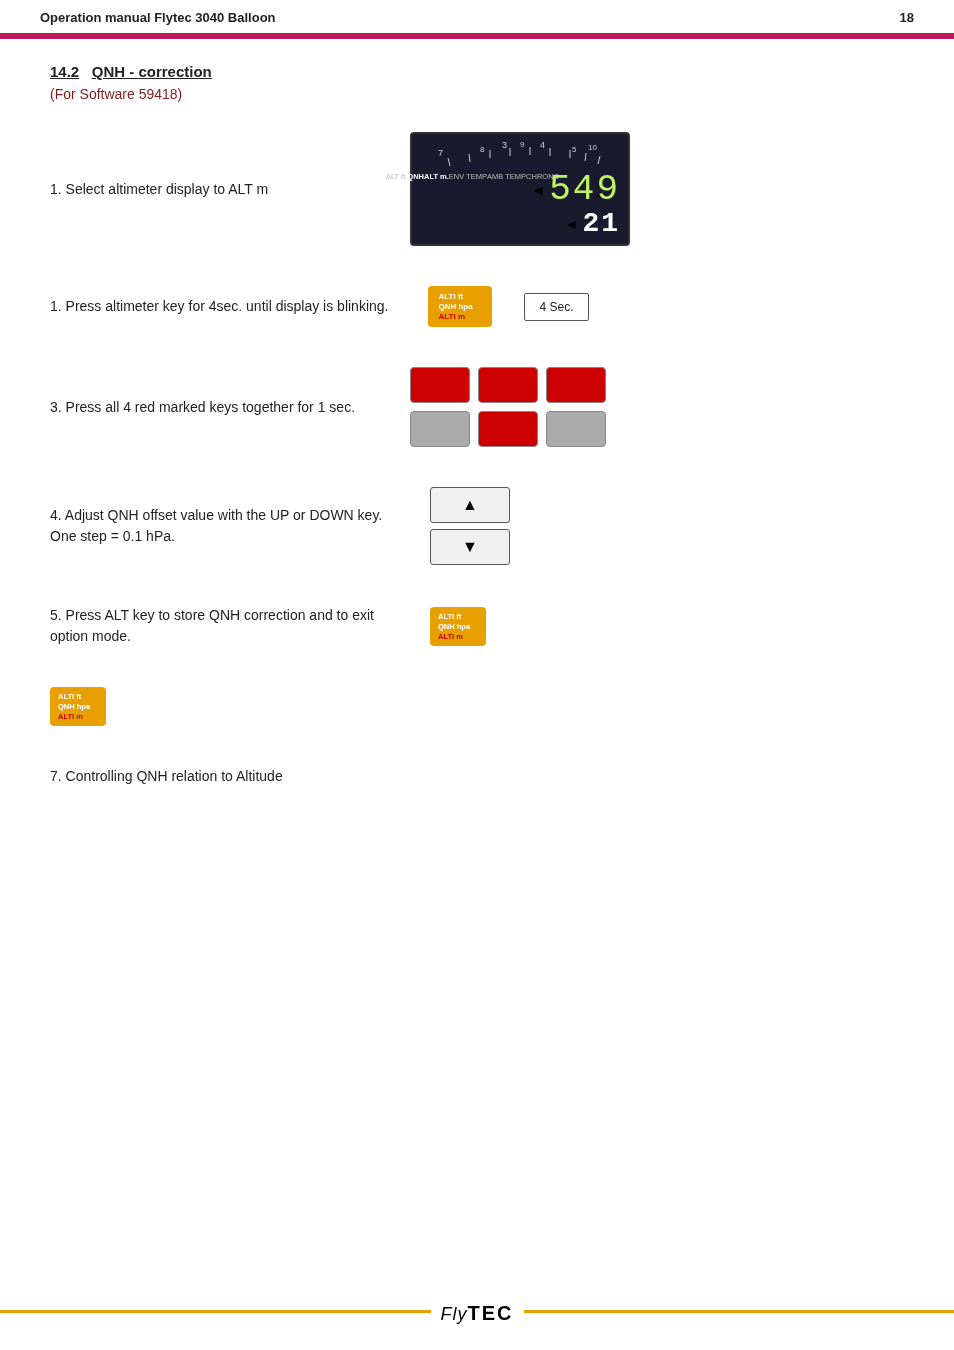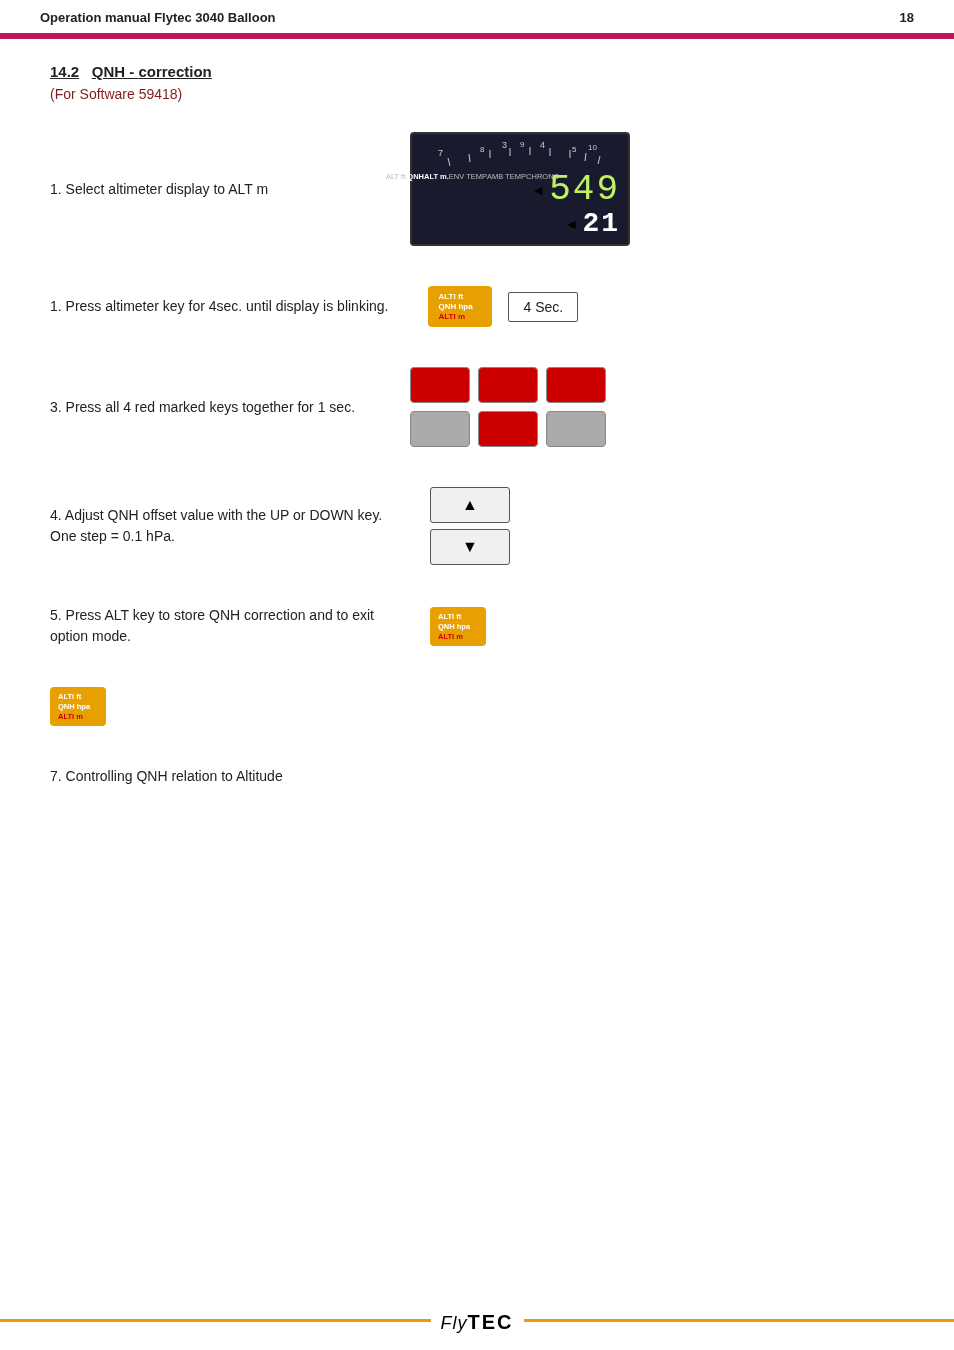--- a/index.html
+++ b/index.html
@@ -194,22 +194,22 @@
       min-width: 56px;
     }
 
     .alti-button-small .row1 { color: #fff; font-size: 7.5px; }
     .alti-button-small .row2 { color: #fff; font-size: 7.5px; }
     .alti-button-small .row3 { color: #c00; font-size: 7.5px; font-weight: bold; }
 
     .sec-box {
       border: 1px solid #555;
       padding: 6px 14px;
-      font-size: 14px;
-      margin-left: 4px;
+      font-size: 12px;
+      margin-left: 20px;
       border-radius: 2px;
       background: #fff;
       color: #222;
     }
 
     
     .key-grid {
       display: grid;
       grid-template-columns: repeat(3, 60px);
       grid-template-rows: repeat(2, 36px);
@@ -244,21 +244,21 @@
       font-size: 16px;
       color: #333;
     }
 
     .updown-key.up-key { color: #000; }
     .updown-key.down-key { color: #000; }
 
     
     .page-footer {
       position: absolute;
-      bottom: 6px;
+      bottom: 15px;
       left: 0;
       right: 0;
       height: 44px;
       display: flex;
       align-items: center;
       justify-content: center;
     }
 
     .footer-line {
       position: absolute;

